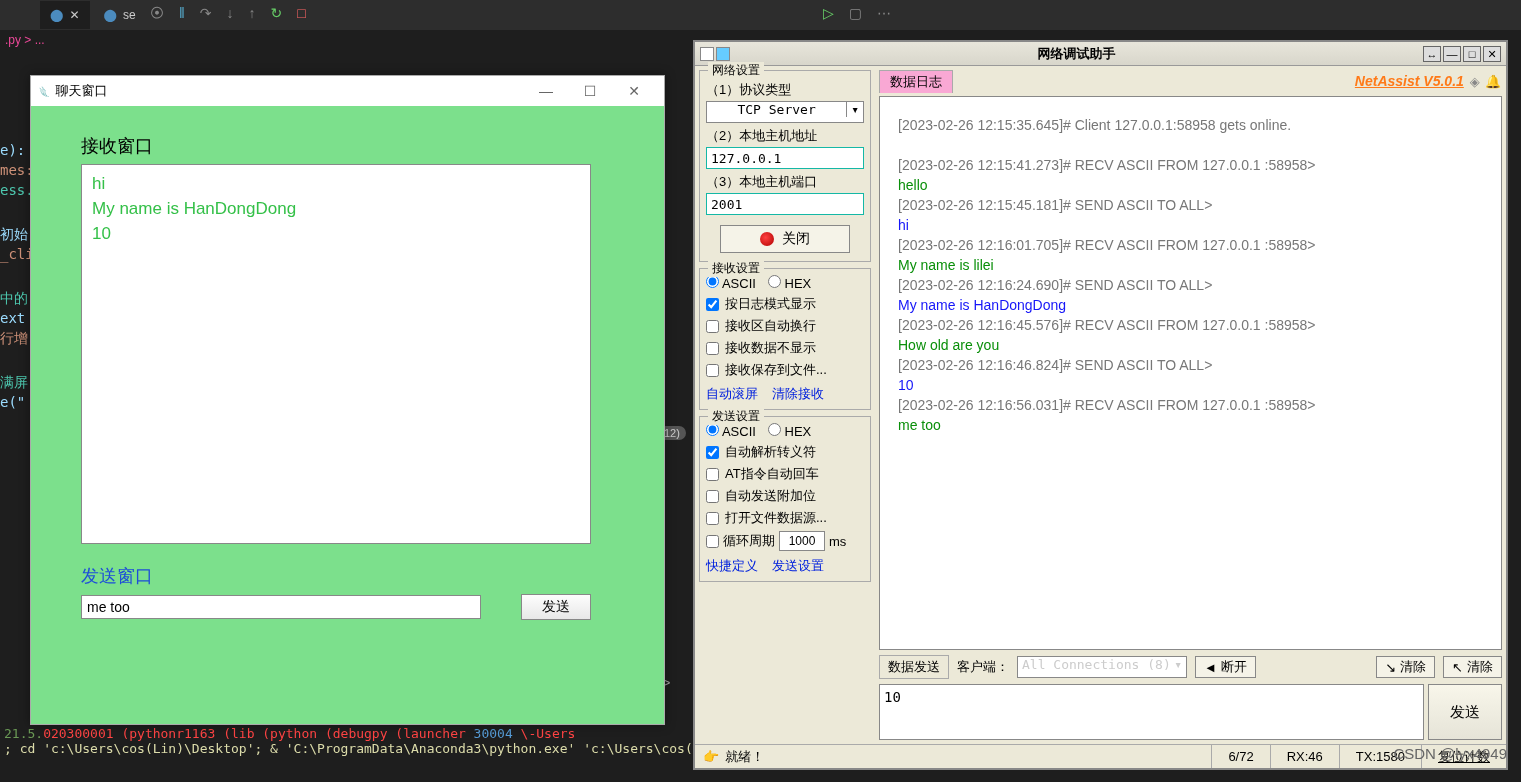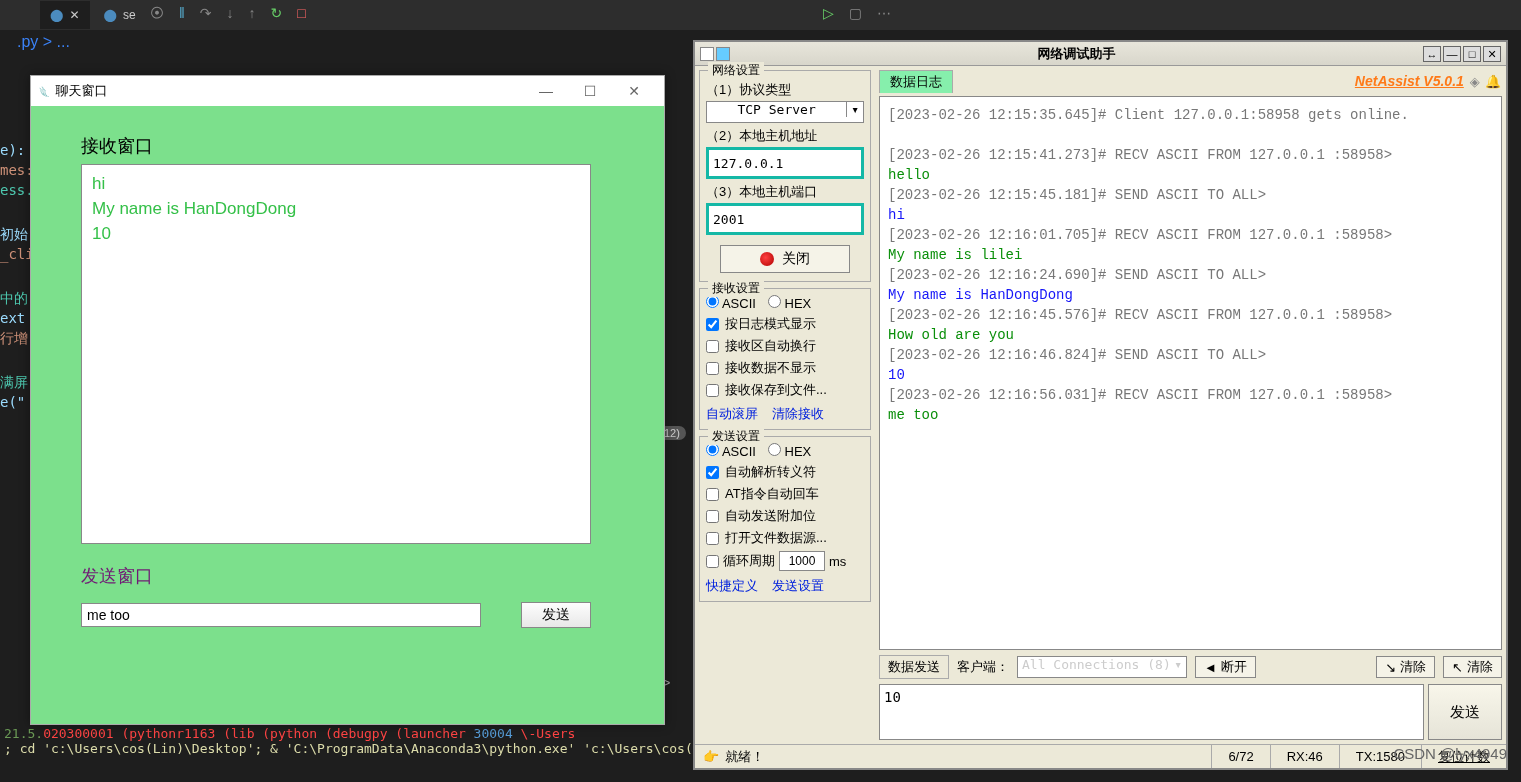--- a/index.html
+++ b/index.html
@@ -8,21 +8,21 @@
   background: #1e1e1e;
   font-family: "Microsoft YaHei", sans-serif;
   position: relative; overflow: hidden;
   color: #ccc; font-size: 13px;
 }
 
 .vscode-top { position:absolute; top:0; left:0; right:0; height:30px; background:#2d2d2d; display:flex; align-items:center; padding-left:40px; }
 .vscode-tab { height:28px; background:#1e1e1e; padding:0 10px; display:flex; align-items:center; font-size:12px; gap:6px; }
 .vscode-toolbar { position:absolute; top:5px; left:150px; display:flex; gap:15px; color:#888; font-size:14px; }
 .vscode-toolbar-right { position:absolute; top:5px; right:630px; display:flex; gap:15px; color:#888; font-size:14px; }
-.vscode-breadcrumb { position:absolute; top:30px; left:12px; font-size:16px; color:#3b82f6; padding:3px 5px; }
+.vscode-breadcrumb { position:absolute; top:30px; left:0; font-size:12px; color:#ec4899; padding:3px 5px; }
 .vscode-code { position:absolute; top:140px; left:0; font-family:Consolas,monospace; font-size:14px; color:#569cd6; line-height:20px; white-space:pre; }
 .vscode-terminal { position:absolute; bottom:0; left:0; right:620px; height:60px; font-family:Consolas,monospace; font-size:13px; color:#ddd; padding:4px; overflow:hidden; }
 .term-yellow{color:#dcdcaa}.term-green{color:#6a9955}.term-red{color:#f44}.term-blue{color:#569cd6}
 .watermark { position:absolute; bottom:20px; right:14px; color:#666; font-size:15px;text-align:right; }
 
 
 .chat-window {
   position:absolute; top:75px; left:30px; width:635px; height:650px;
   background:#7ce08c; border:1px solid #aaa;
   box-shadow: 0 0 10px rgba(0,0,0,0.4);
@@ -33,21 +33,21 @@
 }
 .chat-titlebar .icon { margin-right:6px; color:#5aa; }
 .chat-titlebar .spacer { flex:1; }
 .chat-titlebar .winbtn { width:44px; text-align:center; color:#666; font-size:14px; }
 .chat-body { padding:28px 50px; }
 .chat-label { font-size:18px; color:#000; margin-bottom:6px; }
 .chat-recv-box {
   width:510px; height:380px; background:#fff; border:1px solid #888;
   padding:6px 10px; font-size:17px; color:#34c048; line-height:25px;
 }
-.chat-send-label { font-size:18px; color:#701a75; margin-top:20px; margin-bottom:14px; }
+.chat-send-label { font-size:18px; color:#1d4ed8; margin-top:20px; margin-bottom:6px; }
 .chat-send-row { display:flex; gap:40px; align-items:center; }
 .chat-send-input { width:400px; height:24px; border:1px solid #888; padding:0 5px; font-size:14px; color:#000; }
 .chat-send-btn { width:70px; height:26px; background:linear-gradient(#fdfdfd,#e8e8e8); border:1px solid #888; font-size:14px; color:#000; }
 
 
 .netassist {
   position:absolute; top:40px; left:693px; width:815px; height:730px;
   background:#ece9d8; border:2px solid #888;
 }
 .na-titlebar {
@@ -59,37 +59,37 @@
 .na-titlebar .leftico { display:flex; gap:2px; }
 .na-titlebar .leftico span { width:14px; height:14px; border:1px solid #888; background:#fff; }
 .na-titlebar .winbtns { display:flex; gap:2px; }
 .na-titlebar .winbtns span { width:18px; height:16px; border:1px solid #666; background:#ddd; text-align:center; line-height:14px; font-size:11px; }
 .na-body { display:flex; height:calc(100% - 48px); }
 .na-left { width:180px; padding:4px; display:flex; flex-direction:column; gap:6px; }
 .na-right { flex:1; display:flex; flex-direction:column; padding:4px; gap:4px; }
 .na-group { border:1px solid #aaa; padding:6px 6px 6px 6px; position:relative; font-size:13px; color:#000; }
 .na-group-title { position:absolute; top:-9px; left:8px; background:#ece9d8; padding:0 4px; font-size:12px; }
 .na-field-label { font-size:13px; margin-top:4px; }
-.na-input { width:100%; height:32px; border:3px solid #14b8a6; background:#fff; padding:8px 4px; font-size:13px; color:#000; margin-top:2px; }
+.na-input { width:100%; height:22px; border:1px solid #14b8a6; background:#fff; padding:8px 4px; font-size:13px; color:#000; margin-top:2px; }
 .na-select { width:100%; height:22px; border:1px solid #888; background:#fff; font-size:13px; font-family:Consolas,monospace; color:#000; margin-top:2px; text-align:center; }
 .na-close-btn { width:130px; height:28px; margin:10px auto 2px; display:flex; align-items:center; justify-content:center; gap:8px; border:1px solid #888; background:#f5f3e8; font-size:14px; color:#000; }
 .na-close-btn .dot { width:14px; height:14px; border-radius:50%; background:radial-gradient(circle at 40% 40%, #ff4040, #b00000); }
 .na-radio-row { display:flex; gap:12px; align-items:center; }
 .na-check-row { display:flex; gap:6px; align-items:center; margin-top:4px; font-size:13px; }
 .na-link-row { display:flex; gap:14px; margin-top:6px; }
 .na-link { color:#0020dd; font-size:13px; cursor:pointer; }
 .na-period-row { display:flex; gap:4px; align-items:center; margin-top:4px; }
 .na-period-input { width:46px; height:20px; border:1px solid #888; text-align:center; font-size:12px; }
 .na-right-header { display:flex; align-items:center; height:22px; }
-.na-right-tab { border:1px solid #aaa; border-bottom:none; padding:2px 10px; font-size:13px; color:#000; background:#86efac; }
+.na-right-tab { border:1px solid #aaa; border-bottom:none; padding:2px 10px; font-size:13px; color:#000; background:#f9a8d4; }
 .na-right-brand { margin-left:auto; color:#ff7a18; font-weight:bold; font-style:italic; font-size:14px; text-decoration:underline; margin-right:6px; }
 .na-right-icons { display:flex; gap:6px; color:#888; }
 .na-log {
   flex:1; border:1px solid #888; background:#fff; overflow-y:auto;
-  font-family:Liberation Mono, monospace; font-size:14px; color:#555; padding:8px; line-height:20px;
+  font-family:Liberation Sans, sans-serif; font-size:14px; color:#555; padding:18px; line-height:20px;
   position:relative;
 }
 .na-log .ts{color:#777}.na-log .gr{color:#0a8f0a}.na-log .bl{color:#1616f8}
 .na-sendarea { display:flex; gap:4px; }
 .na-send-header { display:flex; align-items:center; gap:8px; height:26px; }
 .na-send-tab { border:1px solid #aaa; padding:2px 8px; font-size:13px; color:#000; }
 .na-conn-select { height:22px; font-size:13px; width:170px; border:1px solid #888; font-family:Consolas,monospace; background:#fff; padding:0 4px; }
 .na-btn { height:22px; border:1px solid #888; background:#f5f3e8; padding:0 8px; font-size:13px; display:flex; align-items:center; gap:4px; color:#000; }
 .na-send-box { flex:1; height:56px; border:1px solid #888; background:#fff; padding:4px; font-size:14px; color:#000; font-family:Consolas,monospace; }
 .na-send-btn { width:74px; height:56px; border:1px solid #888; background:linear-gradient(#f8f6ea,#e6e4d8); font-size:15px; color:#000; }

